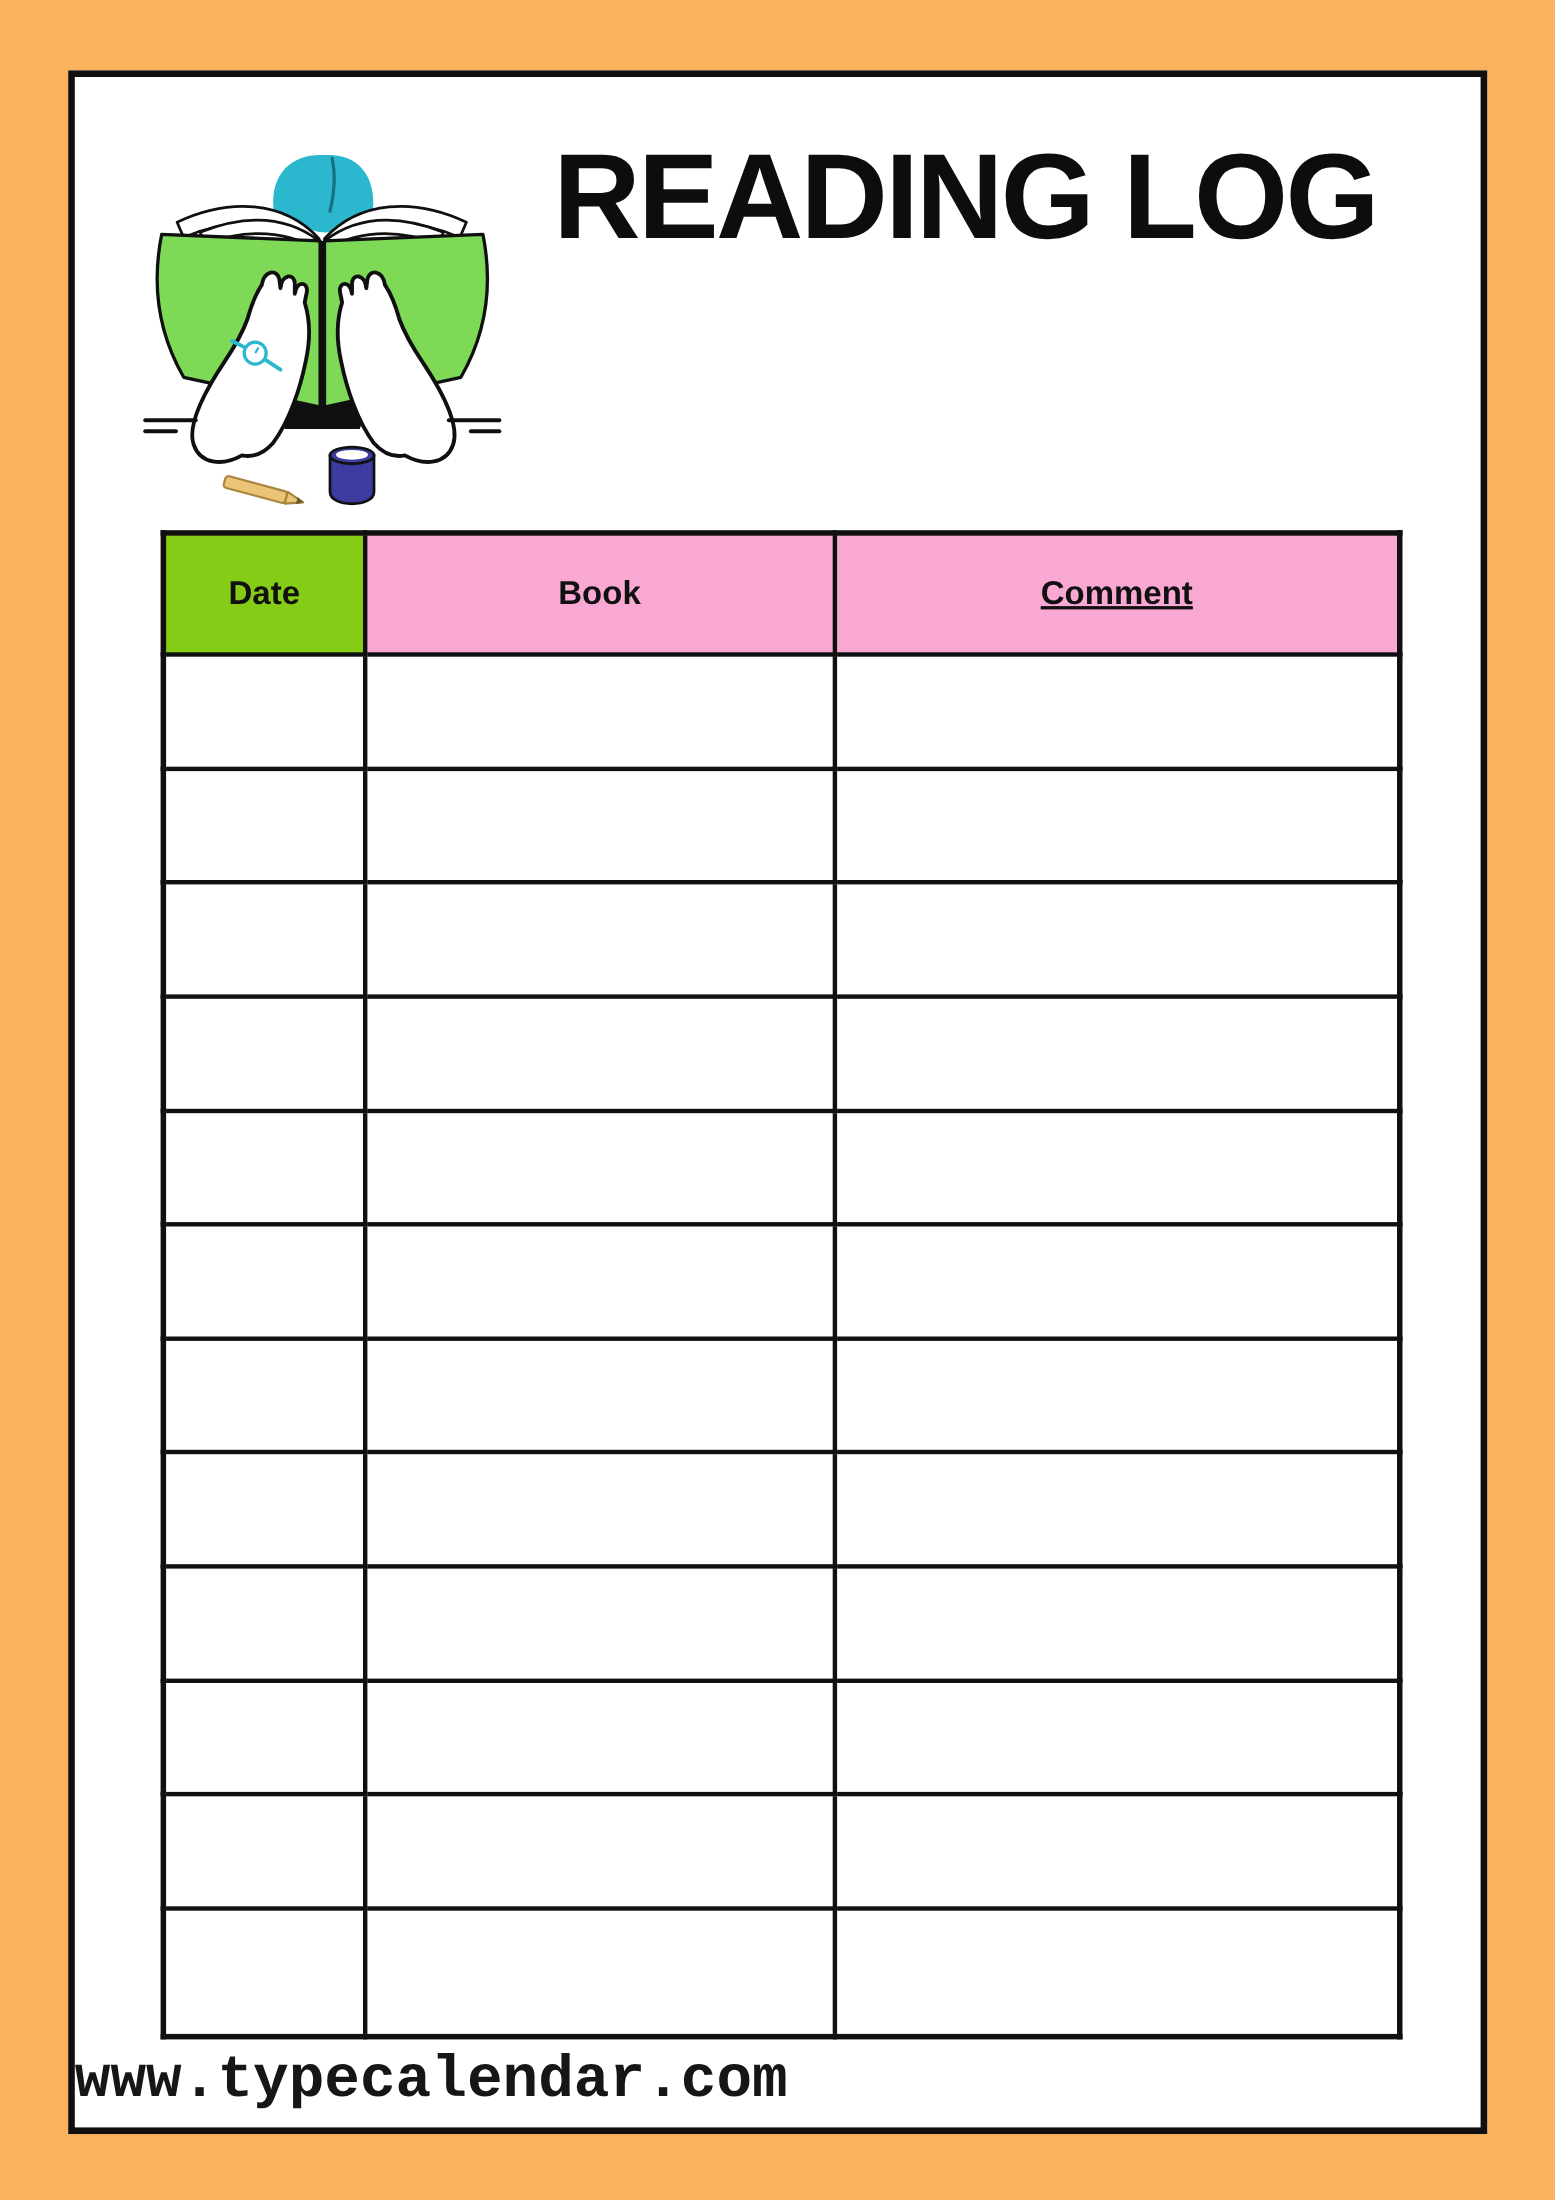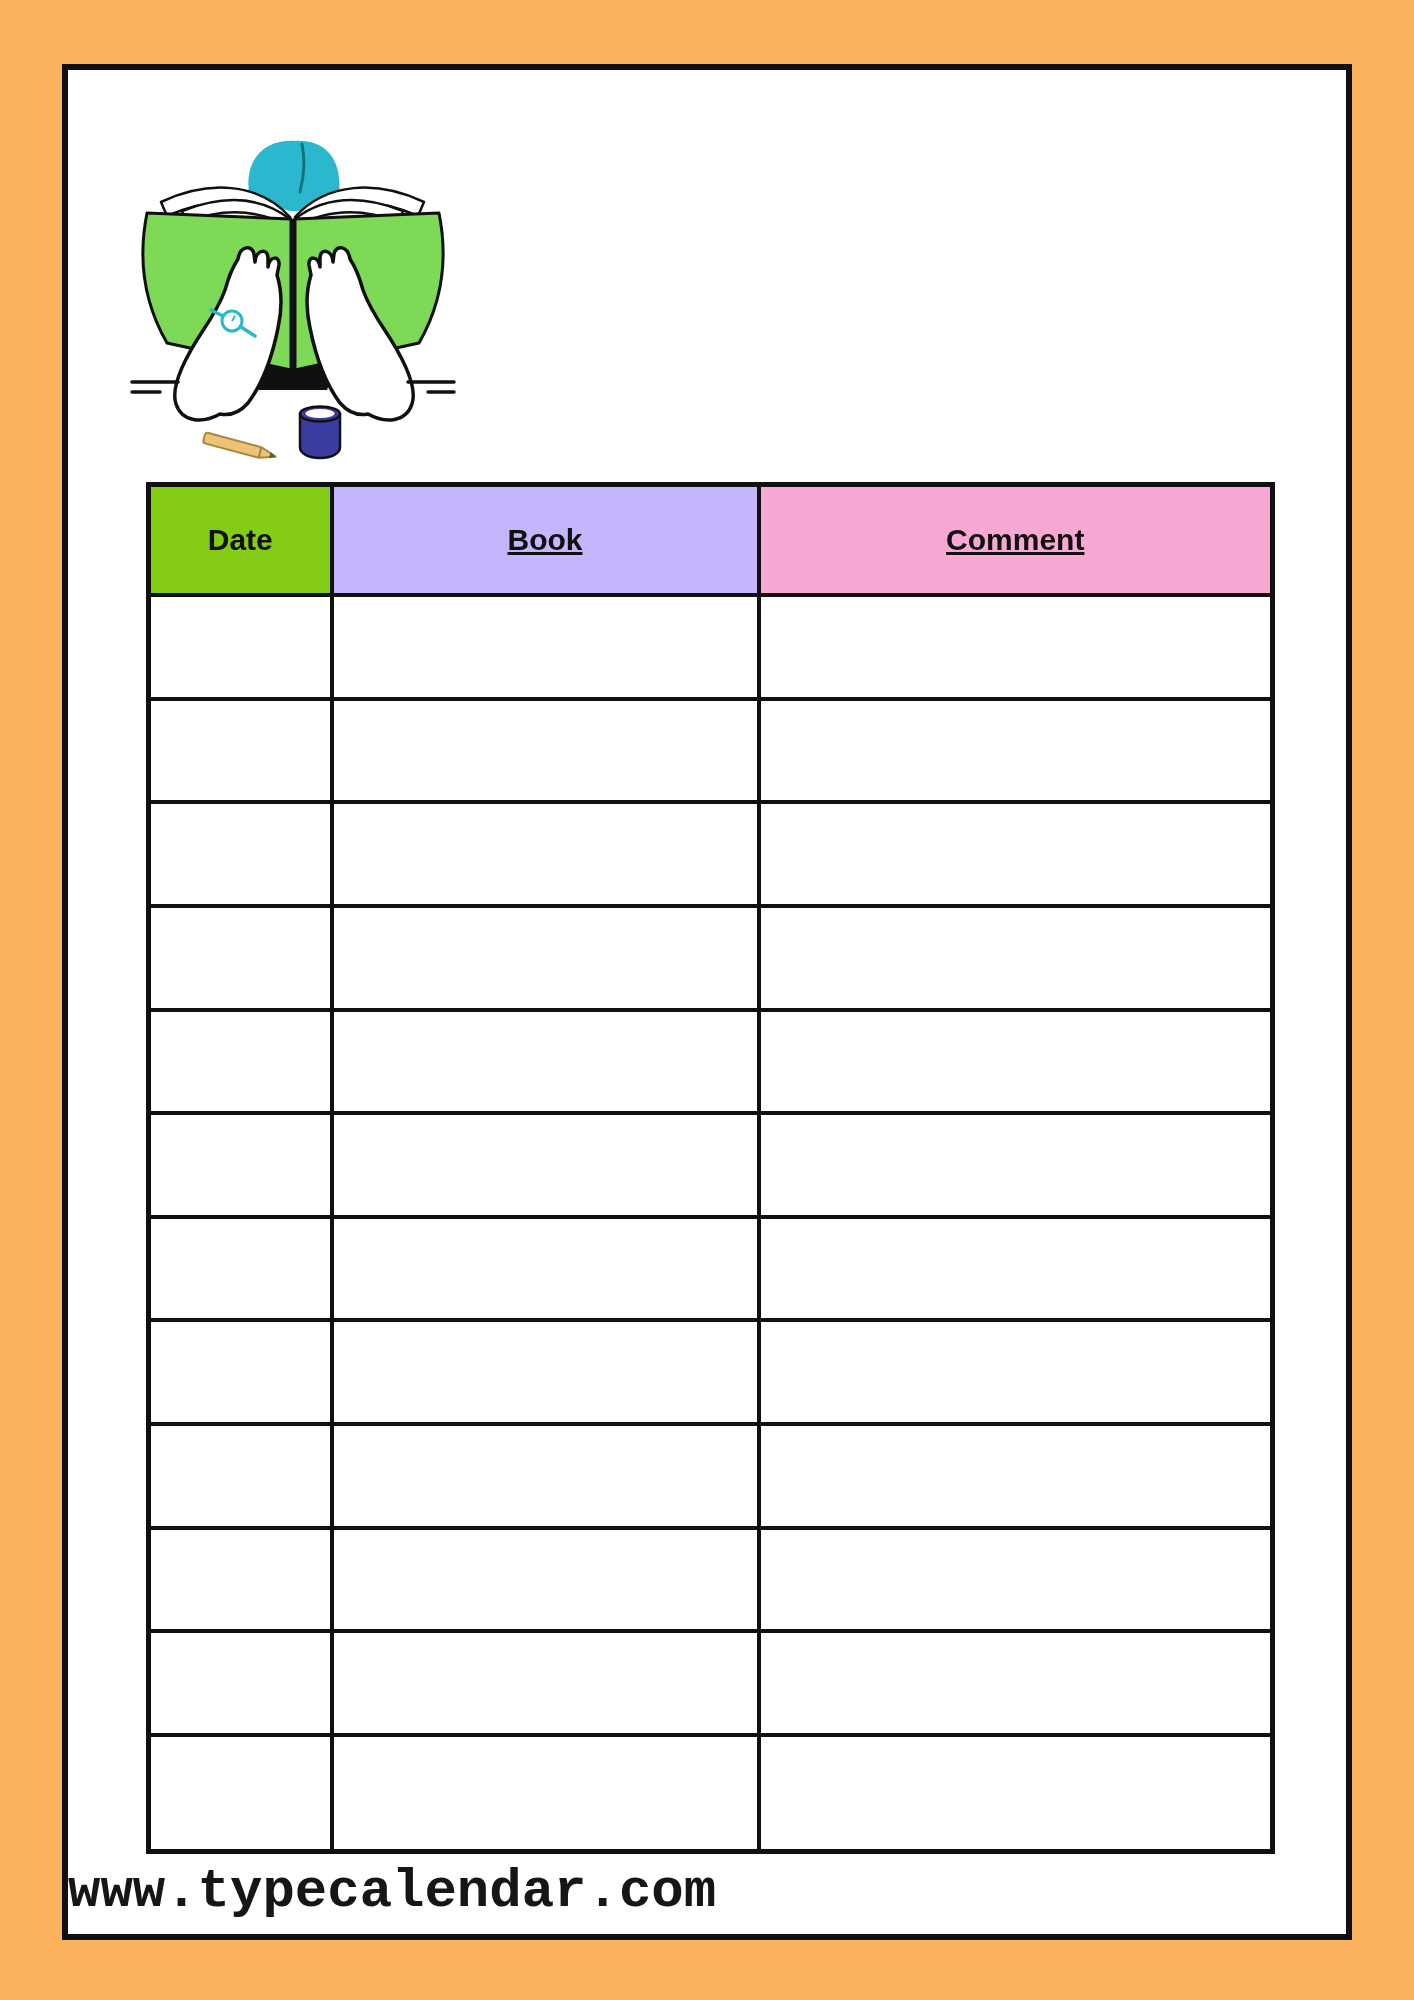--- a/index.html
+++ b/index.html
@@ -98,32 +98,33 @@
         <ellipse cx="212" cy="315.5" rx="14.5" ry="4.5" fill="#ffffff"></ellipse>
       </g>
 
       <g transform="rotate(15 96 340)">
         <rect x="96" y="334" width="58" height="11" rx="3" fill="#ECC477" stroke="#A8873C" stroke-width="2"></rect>
         <path d="M154,334 L154,345 L170,339.5 Z" fill="#ECC477" stroke="#A8873C" stroke-width="2" stroke-linejoin="round"></path>
         <path d="M164,336.2 L164,342.8 L170,339.5 Z" fill="#6B5A2E"></path>
       </g>
     </svg>
 
+    <div class="title">READING LOG</div>
 
 
     <table class="log-table">
       <colgroup>
         <col style="width:183px">
         <col style="width:427px">
         <col style="width:514px">
       </colgroup>
       <thead>
         <tr>
           <th style="background: #84cc16;">Date</th>
-          <th style="background: #c4b5fd; text-decoration: underline;">Book</th>
+          <th style="background: #f9a8d4;">Book</th>
           <th style="background: #f9a8d4; text-decoration: underline;">Comment</th>
         </tr>
       </thead>
       <tbody>
           <tr>
             <td></td>
             <td></td>
             <td></td>
           </tr>
           <tr>

